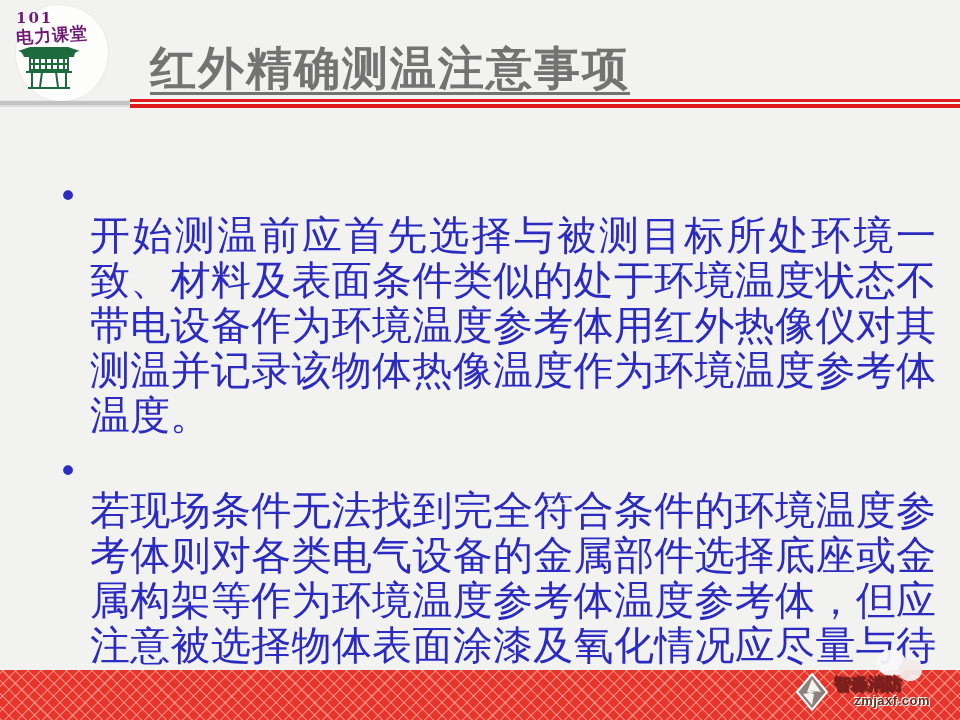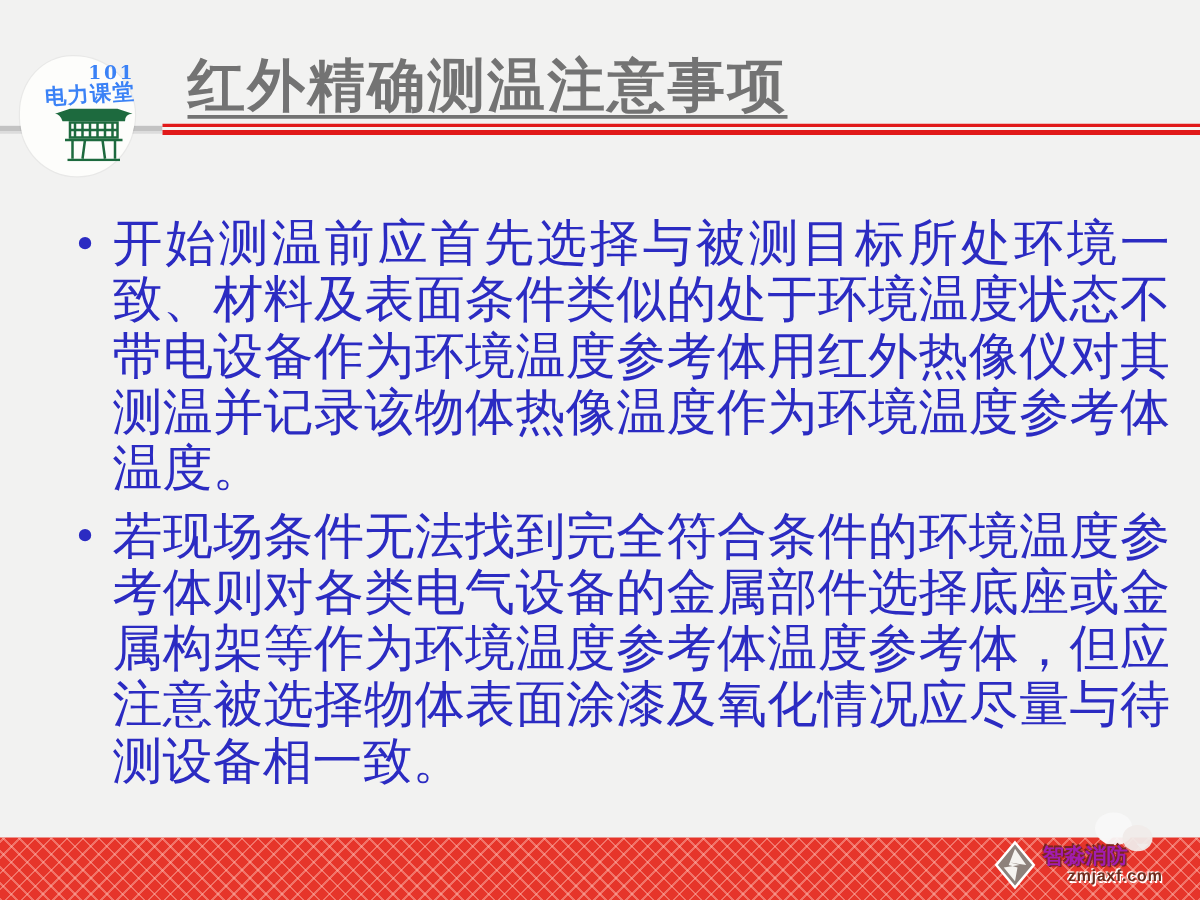--- a/index.html
+++ b/index.html
@@ -3,22 +3,22 @@
 <meta charset="utf-8">
 <style>
   html,body{margin:0;padding:0;}
   body{width:960px;height:720px;position:relative;overflow:hidden;
        background:#f2f2f1;font-family:"Liberation Serif","DejaVu Serif",serif;}
 
   
   .logo-badge{position:absolute;left:16px;top:5px;width:92px;height:96px;
       background:#fdfdfb;border-radius:46% 54% 50% 50%/48% 50% 52% 50%;
       box-shadow:0 0 0 1px rgba(0,0,0,0.04);
-      display:flex;flex-direction:column;align-items:flex-end;justify-content:flex-start;
-      color:#3b82f6;text-align:center;z-index:3;margin-top:40px;}
+      display:flex;flex-direction:column;align-items:flex-start;justify-content:flex-start;
+      color:#701a75;text-align:center;z-index:3;}
   .logo-line1{font-size:15px;font-weight:bold;letter-spacing:2px;margin-top:4px;
       font-family:"DejaVu Serif",serif;}
   .logo-line2{font-size:17px;font-weight:bold;letter-spacing:1px;line-height:1;
       transform:rotate(-4deg);}
   .logo-pavilion{margin-top:1px;}
 
   .slide-title{position:absolute;left:150px;top:38px;width:700px;
       font-size:46px;font-weight:bold;color:#737373;letter-spacing:2px;
       text-decoration:underline;text-decoration-thickness:3px;text-underline-offset:8px;
       white-space:nowrap;}
@@ -29,21 +29,21 @@
   .rule-red{position:absolute;left:130px;top:99px;width:830px;height:9px;
       background:linear-gradient(#e11a1a 0 3px,#f5f4f2 3px 5px,#e11a1a 5px 9px);}
 
   
   .content{position:absolute;left:58px;top:172px;width:880px;color:#2b2bc2;}
   .bullet-item{display:flex;align-items:flex-start;margin-bottom:9px;}
   .bullet-marker{width:32px;flex:0 0 32px;font-size:34px;line-height:45px;
       color:#2b2bc2;text-align:left;padding-top:2px;
       font-family:"DejaVu Sans",sans-serif;}
   .bullet-text{width:846px;font-size:40px;line-height:45px;
-      text-align:justify;letter-spacing:0;}
+      text-align:justify;letter-spacing:0;margin-top:41px;}
 
   
   .band{position:absolute;left:0;top:670px;width:960px;height:50px;
       background-color:#e6352a;
       background-image:
         repeating-linear-gradient(45deg,rgba(255,190,180,0.45) 0 1.5px,transparent 1.5px 9px),
         repeating-linear-gradient(-45deg,rgba(255,190,180,0.45) 0 1.5px,transparent 1.5px 9px);}
 
   .watermark{position:absolute;right:26px;top:648px;display:flex;align-items:center;
       z-index:4;color:rgba(228,228,228,0.95);
@@ -57,21 +57,21 @@
       background:rgba(240,235,233,0.95);border-radius:50%;}
   .wechat-bubble-small:after{content:"";position:absolute;right:3px;bottom:-4px;
       border:5px solid transparent;border-top-color:rgba(240,235,233,0.95);}
   .watermark-text{font-size:33px;font-weight:bold;letter-spacing:1px;
       text-shadow:0 1px 1px rgba(255,255,255,0.5);}
 
   .vendor{position:absolute;right:30px;top:672px;display:flex;align-items:center;z-index:5;
       font-family:"Liberation Sans","DejaVu Sans",sans-serif;}
   .vendor-mark{margin-right:5px;}
   .vendor-texts{display:flex;flex-direction:column;line-height:1.05;}
-  .vendor-name{font-size:17px;font-weight:bold;color:#a21caf;
+  .vendor-name{font-size:17px;font-weight:bold;color:#7f1d1d;
       text-shadow:0 0 2px #7a2620,1px 1px 0 #7a2620,-1px -1px 0 #7a2620;}
   .vendor-url{font-size:13px;font-weight:bold;color:#6d2a1c;
       text-shadow:0 0 2px #ffffff,1px 1px 0 #ffffff,-1px -1px 0 #ffffff;letter-spacing:0.5px;padding-left:20px;}
 </style>
 </head>
 <body>
 
 <div>
 
   <div class="logo-badge">

